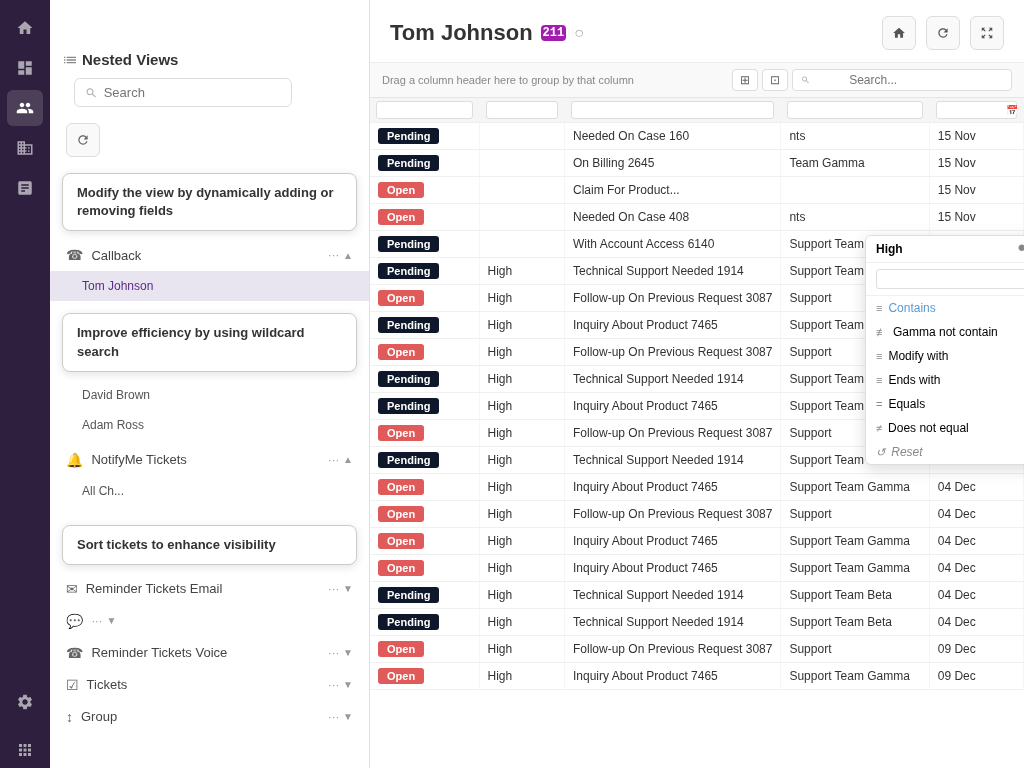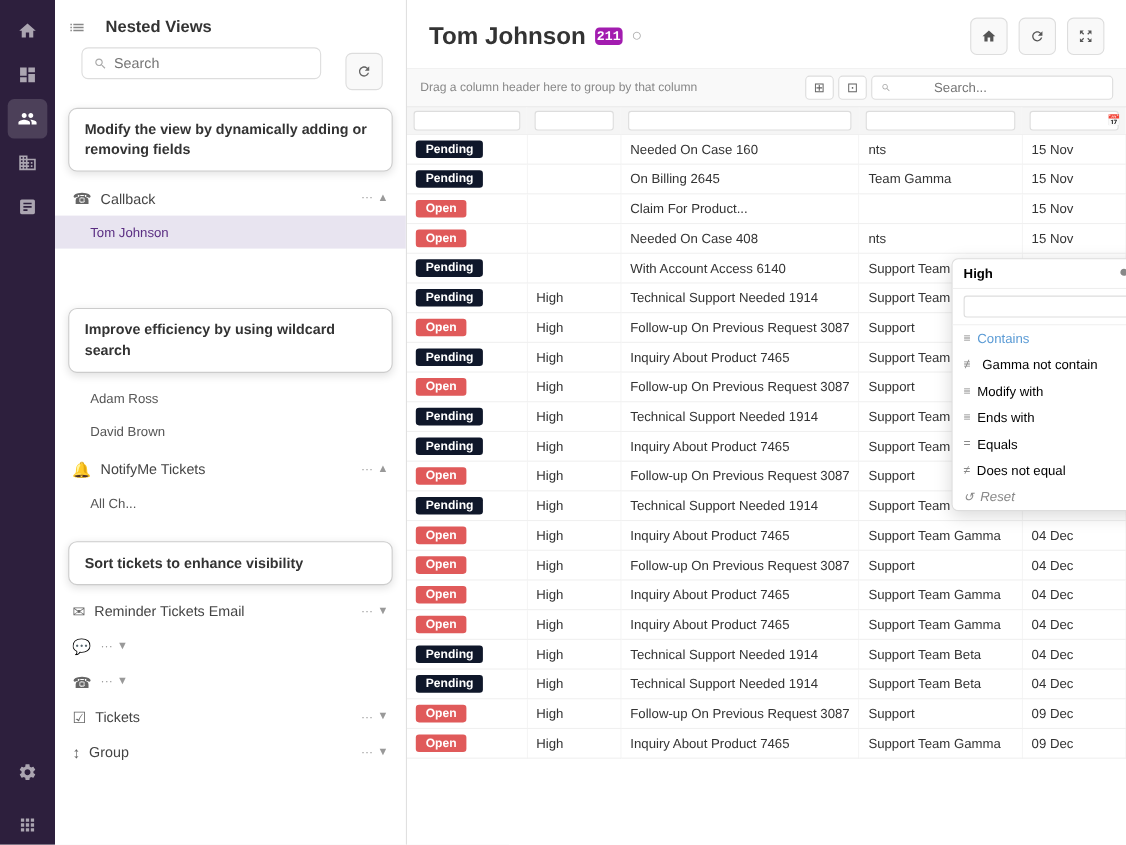--- a/index.html
+++ b/index.html
@@ -32,23 +32,23 @@
       width: 320px;
       background: #fff;
       height: 768px;
       border-right: 1px solid #e0e0e0;
       display: flex;
       flex-direction: column;
       flex-shrink: 0;
       overflow: hidden;
     }
     .sidebar-header {
-      display: flex; align-items: center; gap: 18px;
+      display: flex; align-items: center; gap: 4px;
       padding: 16px 12px 10px;
-      font-size: 15px; font-weight: 600; color: #333;
+      font-size: 15px; font-weight: 600; color: #333; margin-top: 35px;
     }
     .sidebar-header svg { color: #888; }
     .search-bar {
       display: flex; align-items: center; gap: 6px;
       margin: 0 12px 10px;
       border: 1px solid #ddd;
       border-radius: 6px;
       padding: 6px 10px;
       background: #fff;
     }
@@ -58,21 +58,21 @@
     }
     .refresh-btn {
       width: 34px; height: 34px;
       border: 1px solid #ddd; border-radius: 6px;
       background: #f9f9f9;
       display: flex; align-items: center; justify-content: center;
       cursor: pointer; font-size: 14px; color: #555;
       margin-left: 4px; flex-shrink: 0;
     }
 
-    .search-row { display: flex; align-items: flex-end; padding: 0 12px 8px; gap: 6px; }
+    .search-row { display: flex; align-items: flex-start; padding: 0 12px 8px; gap: 6px; flex-direction: column; }
 
     
     .sidebar-section { padding: 0 0 4px; }
     .sidebar-item {
       display: flex; align-items: center; padding: 8px 16px;
       cursor: pointer; font-size: 13px; color: #444;
     }
     .sidebar-item .item-icon { margin-right: 8px; font-size: 14px; color: #666; }
     .sidebar-item .item-label { flex: 1; font-weight: 500; }
     .sidebar-item .item-actions { display: flex; align-items: center; gap: 4px; color: #999; font-size: 11px; }
@@ -302,28 +302,28 @@
         <span>···</span>
         <span class="chevron">▲</span>
       </span>
     </div>
     <div class="sidebar-item sub active-sub">
       <span>Tom Johnson</span>
     </div>
   </div>
 
   <div class="tooltip-wrapper">
-    <div class="tooltip-inner" style="position:relative;margin-top:42px;">Improve efficiency by using wildcard search</div>
-  </div>
-
+    <div class="tooltip-inner" style="position:relative;">Improve efficiency by using wildcard search</div>
+  </div>
+
+  <div class="sidebar-item sub">
+    <span>David Brown</span>
+  </div>
   <div class="sidebar-item sub">
     <span>Adam Ross</span>
-  </div>
-  <div class="sidebar-item sub">
-    <span>David Brown</span>
   </div>
 
   <div class="sidebar-item" style="margin-top:4px;">
     <span class="item-icon">🔔</span>
     <span class="item-label">NotifyMe Tickets</span>
     <span class="item-actions">
       <span>···</span>
       <span class="chevron">▲</span>
     </span>
   </div>
@@ -345,20 +345,21 @@
   </div>
   <div class="sidebar-item">
     <span class="item-icon">💬</span>
     <span class="item-actions">
       <span>···</span>
       <span class="chevron">▼</span>
     </span>
   </div>
   <div class="sidebar-item">
     <span class="item-icon">☎</span>
+    <span class="item-label">Reminder Tickets Voice</span>
     <span class="item-actions">
       <span>···</span>
       <span class="chevron">▼</span>
     </span>
   </div>
   <div class="sidebar-item">
     <span class="item-icon">☑</span>
     <span class="item-label">Tickets</span>
     <span class="item-actions">
       <span>···</span>

